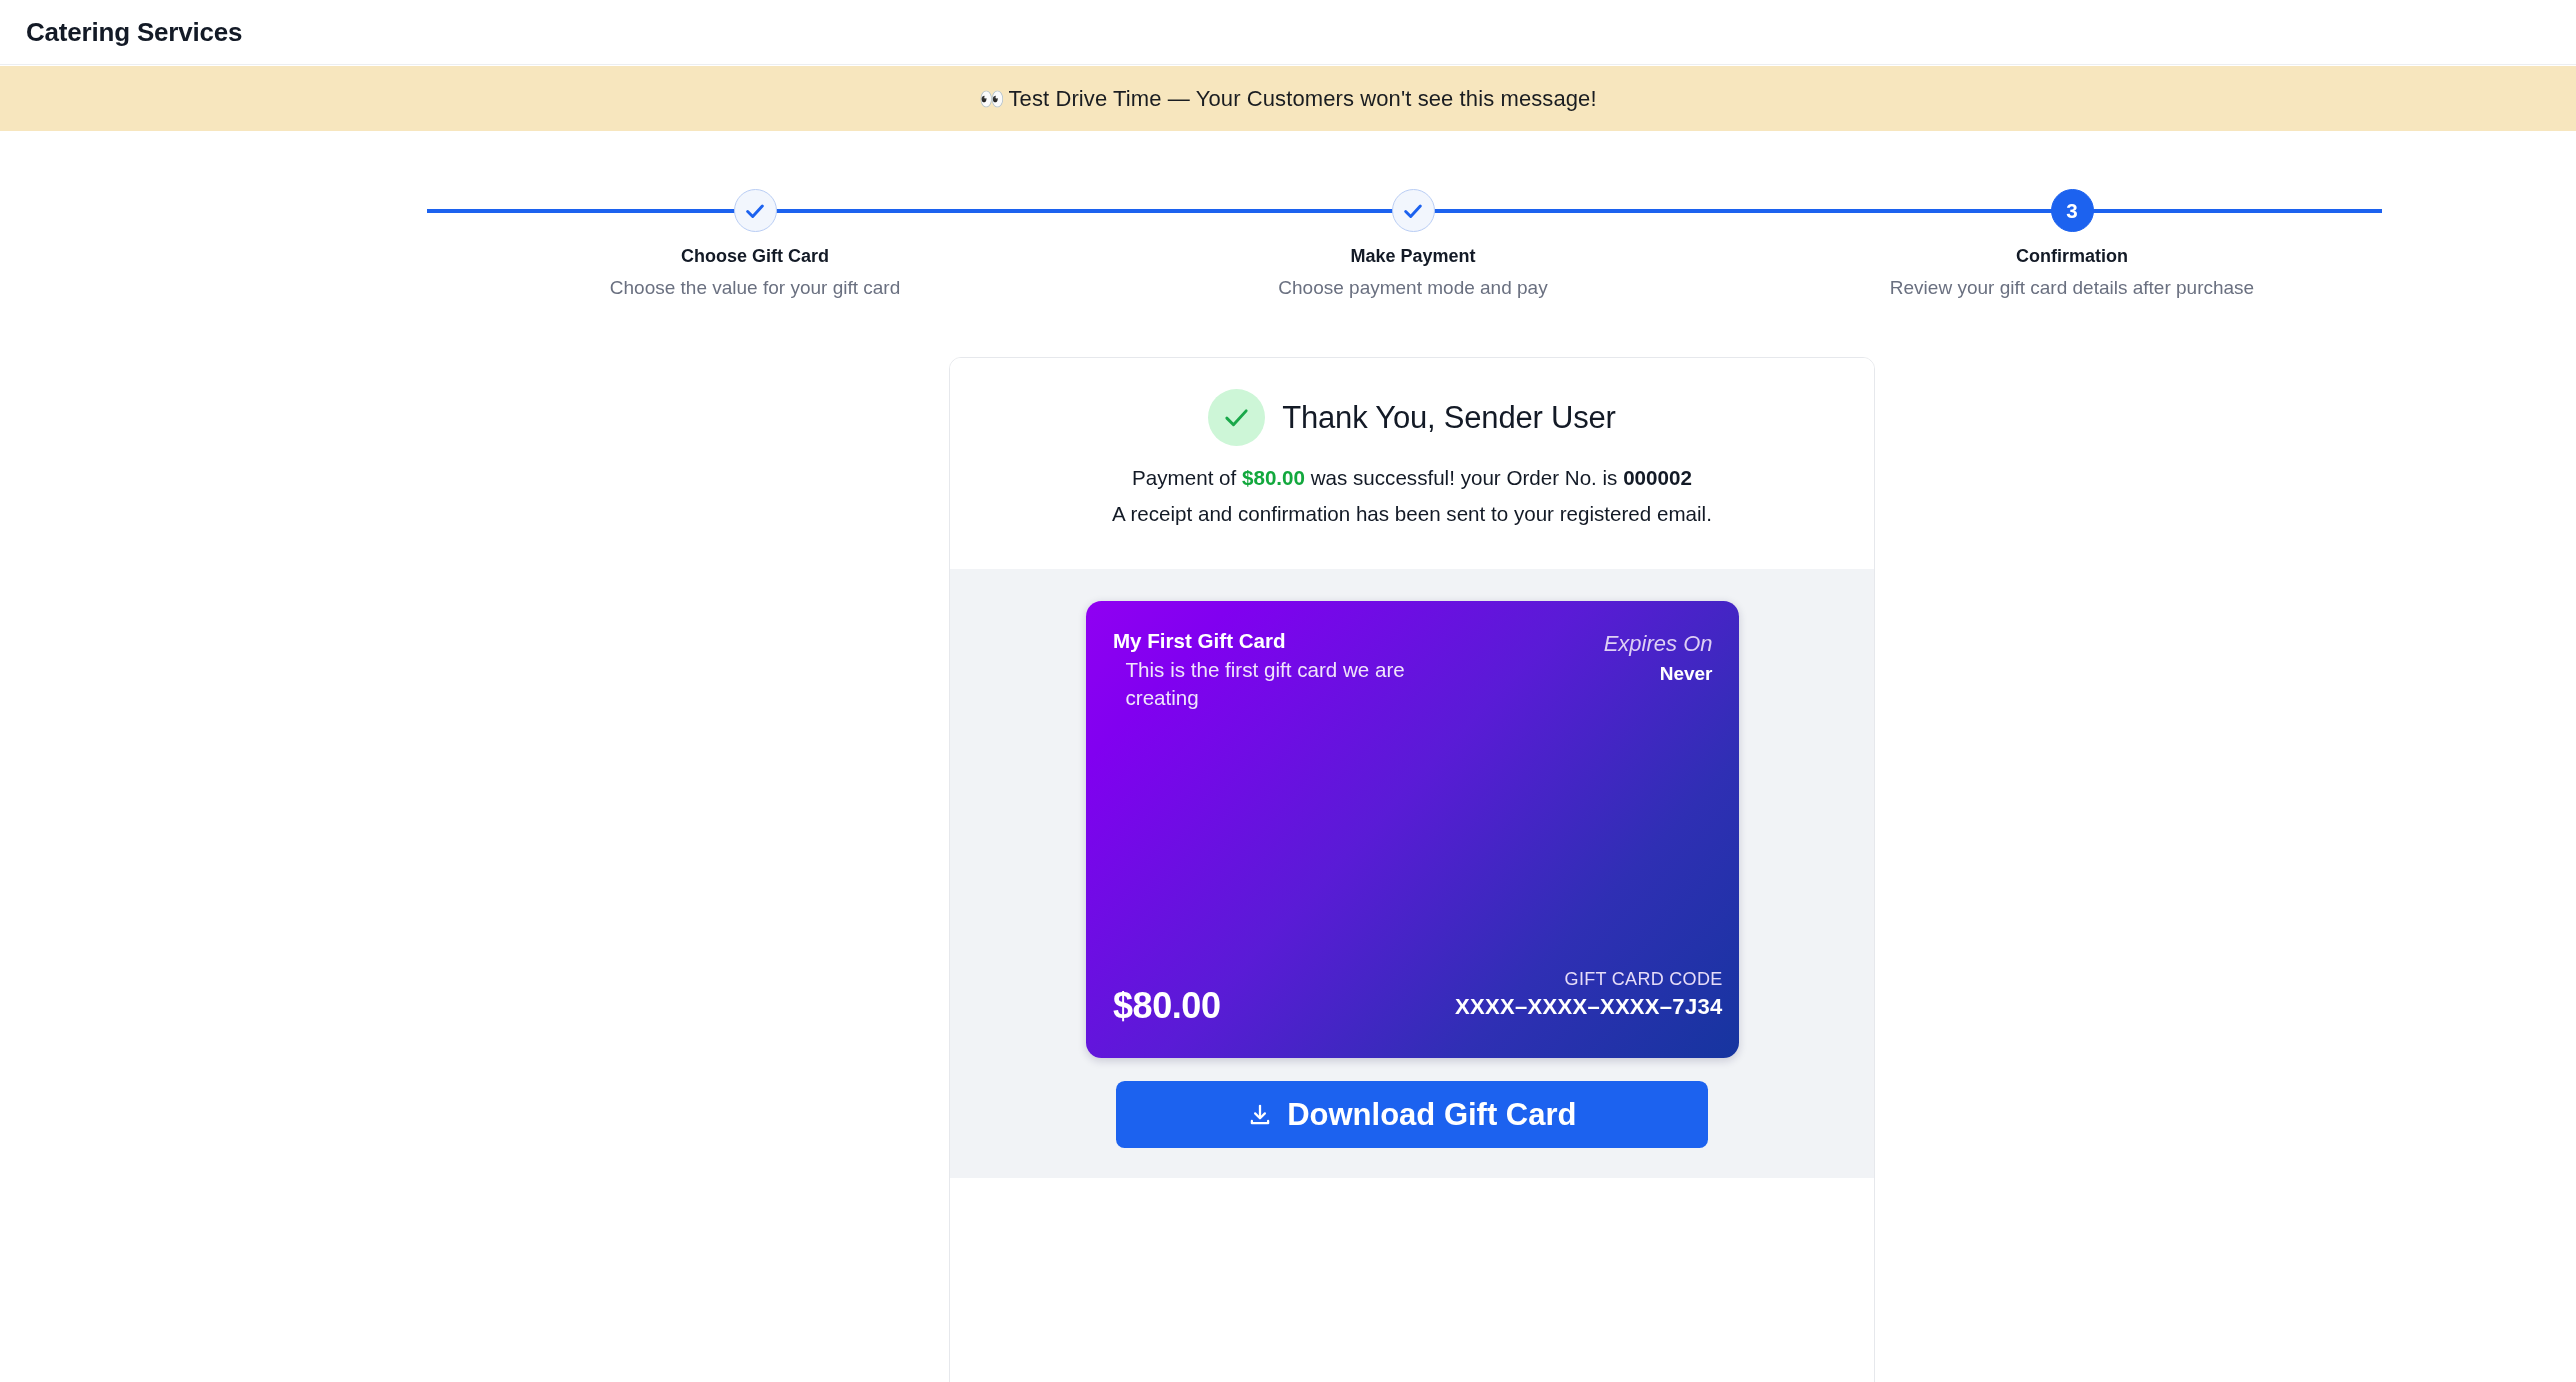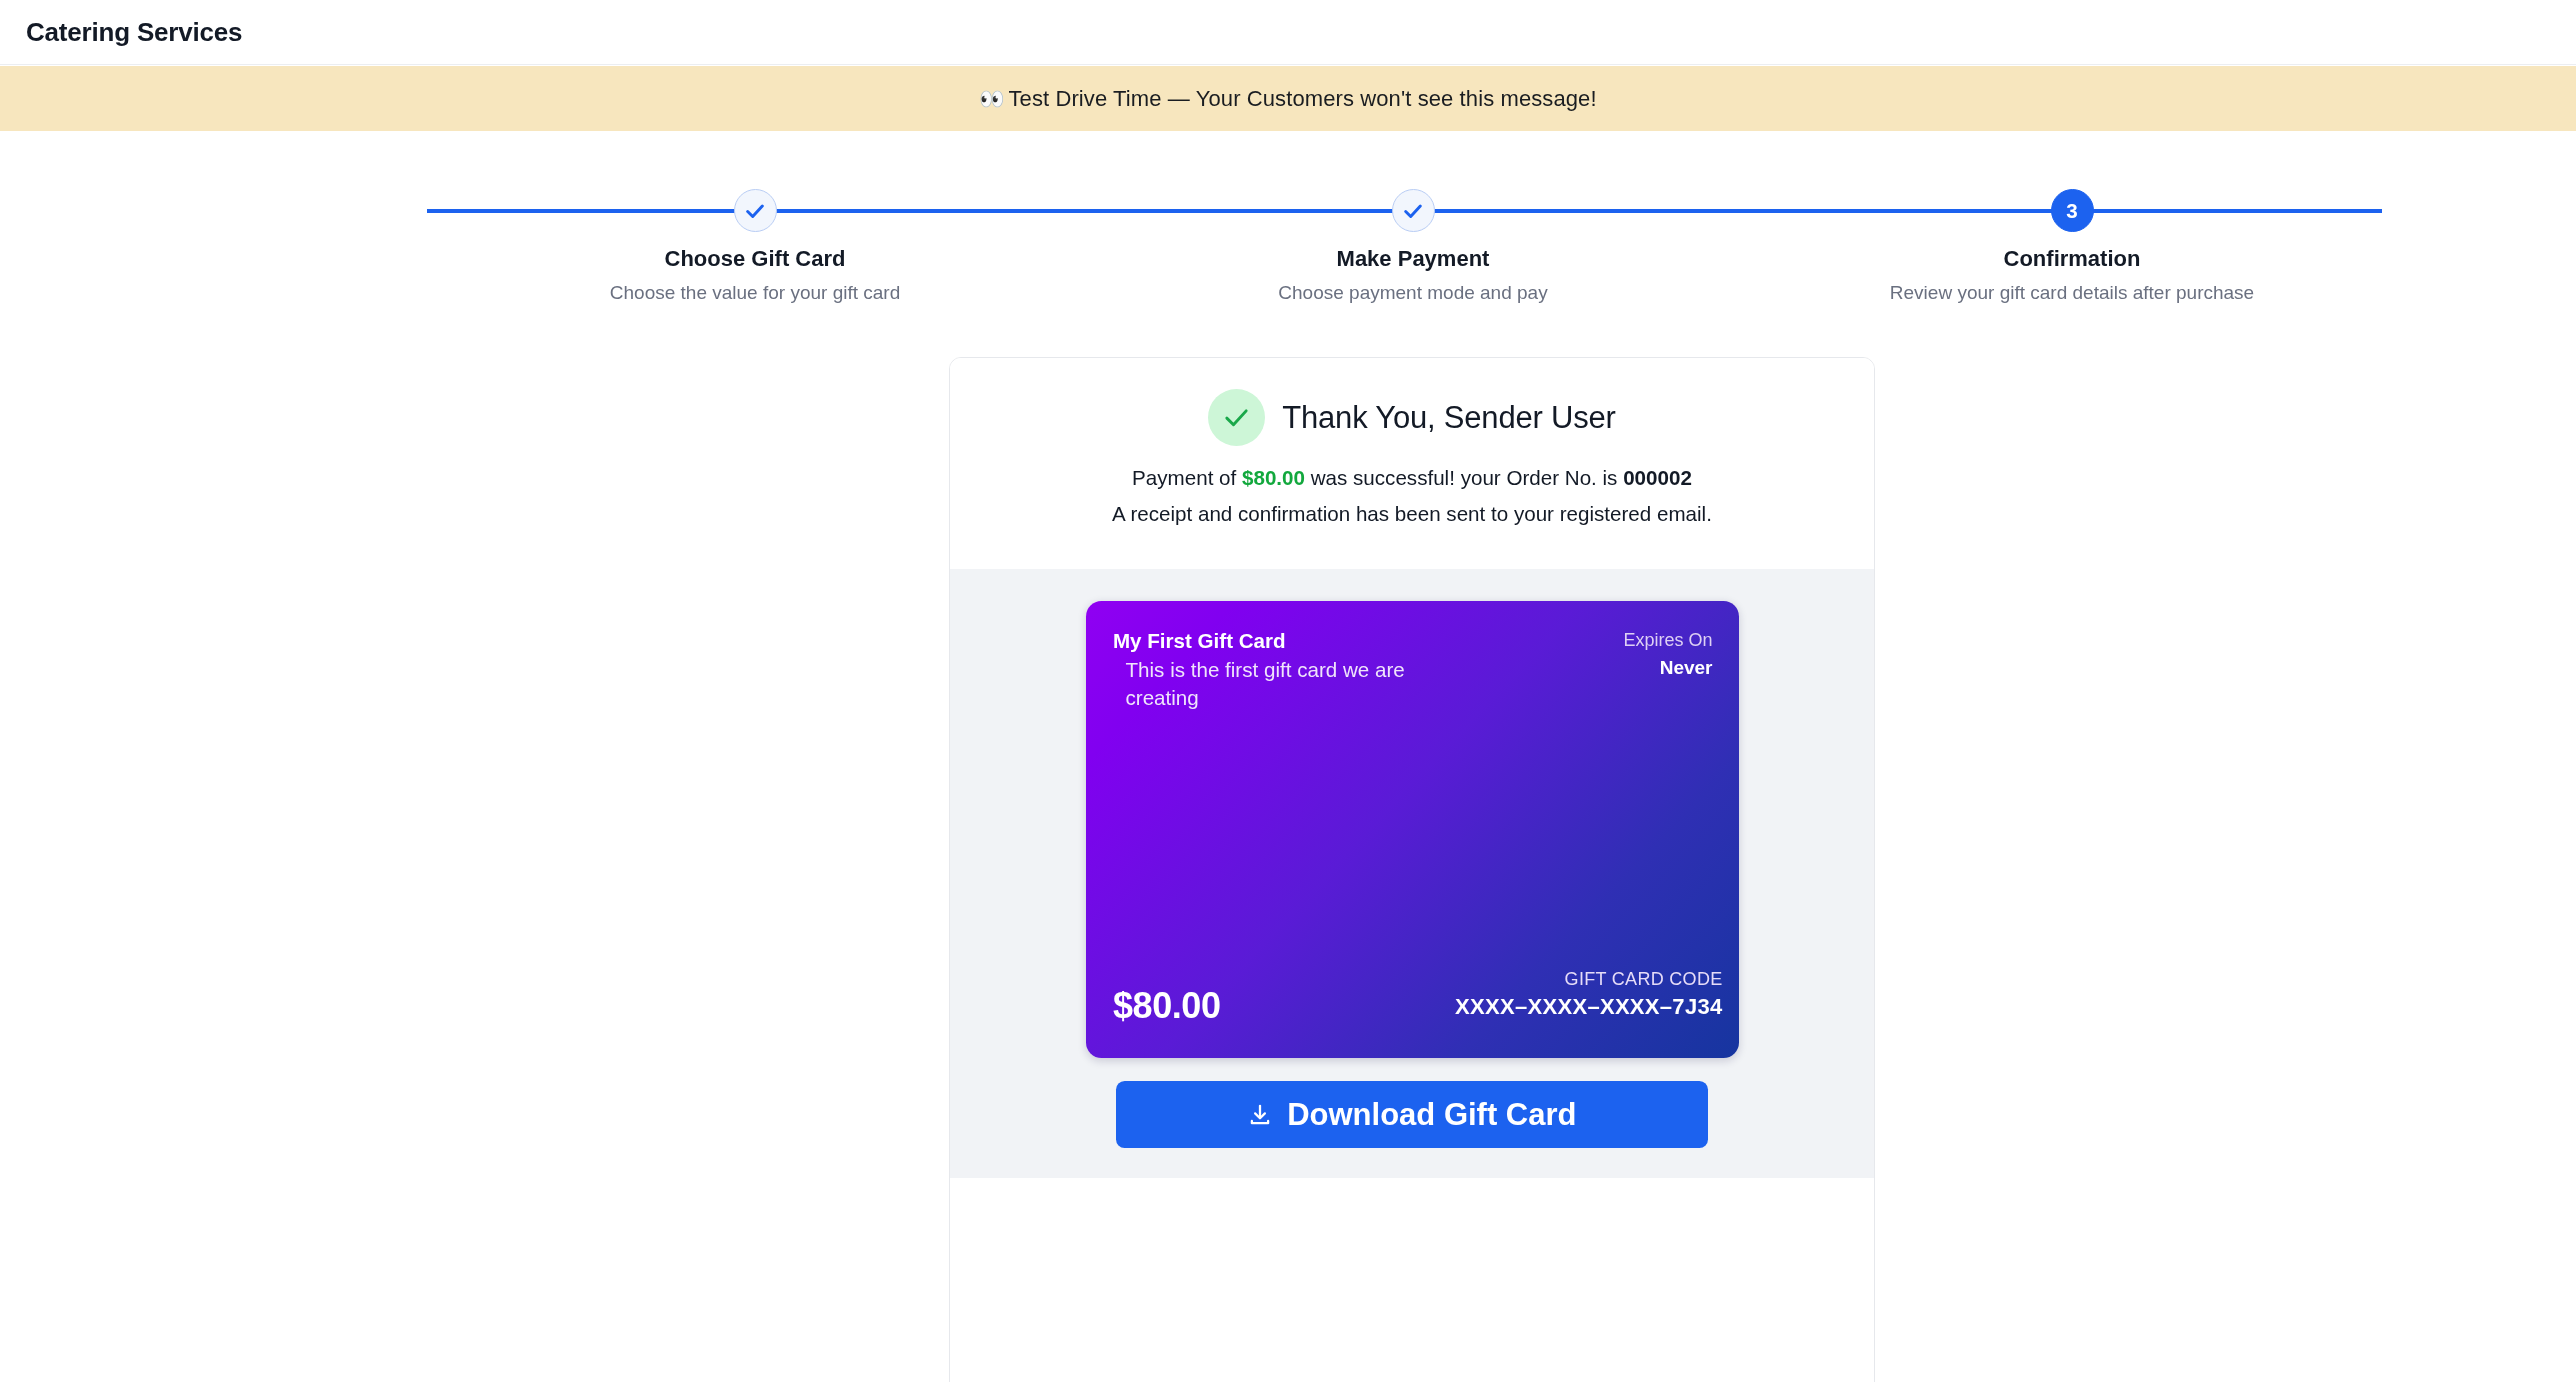--- a/index.html
+++ b/index.html
@@ -104,21 +104,21 @@
   }
   .step-bubble.done svg { width: 22px; height: 22px; display: block; }
   .step-num {
     color: #ffffff;
     font-size: 20.6px;
     font-weight: bold;
     line-height: 1;
   }
   .step-title {
     margin-top: 13.7px;
-    font-size: 22px;
+    font-size: 18px;
     font-weight: bold;
     color: #131a26;
   }
   .step-sub {
     margin-top: 10.3px;
     font-size: 19px;
     color: #6a7080;
   }
 
   
@@ -212,21 +212,21 @@
     width: 317px;
     font-size: 20.6px;
     line-height: 1.34;
     color: #f0e4fb;
   }
   .gc-exp-wrap {
     position: absolute;
     right: 26px; top: 26px;
     text-align: right;
   }
-  .gc-exp-label { font-size: 18px; color: #ded0f4; line-height: 1.5; }
+  .gc-exp-label { font-size: 22px; color: #ded0f4; line-height: 1.5; font-style: italic; }
   .gc-exp-value { font-size: 19px; font-weight: bold; color: #ffffff; line-height: 1.5; }
 
   .gc-amount {
     position: absolute;
     left: 27.4px; bottom: 31px;
     font-size: 36px;
     font-weight: bold;
     letter-spacing: -0.4px;
   }
   .gc-code-wrap {

